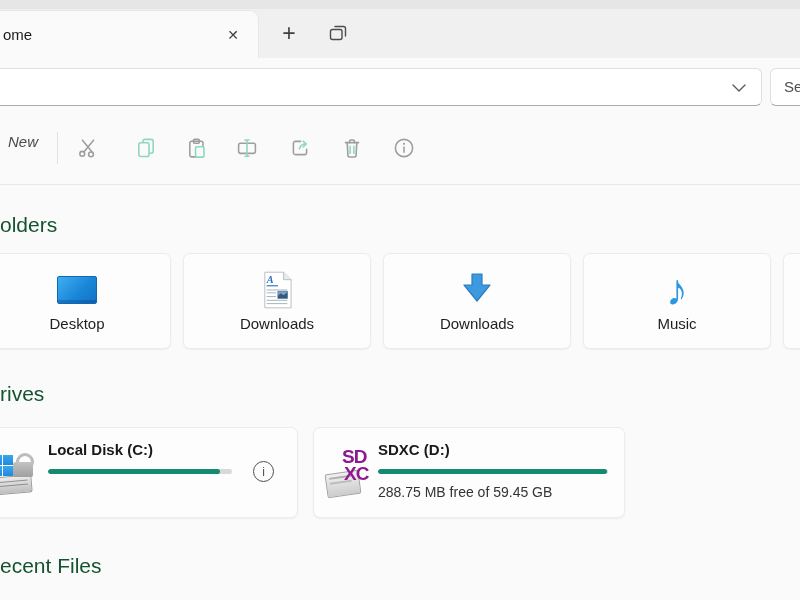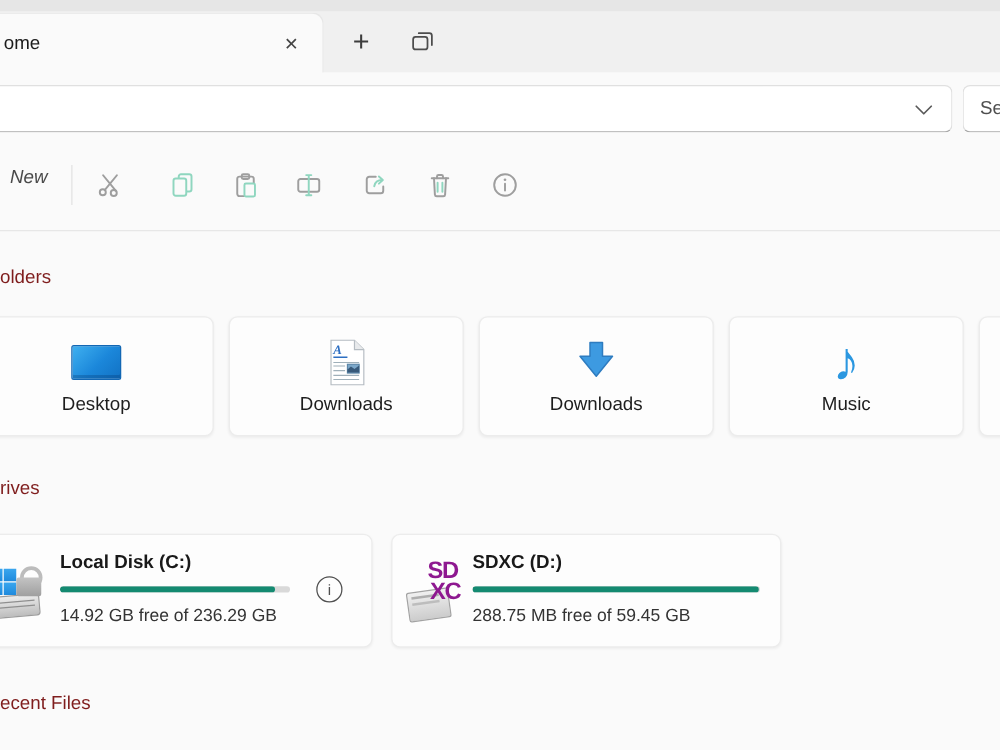--- a/index.html
+++ b/index.html
@@ -31,21 +31,21 @@
   .toolbar{position:absolute;left:0;top:112px;width:800px;height:72px;background:#fafafa;border-bottom:1px solid #e7e7e7;}
   .new-label{position:absolute;left:8px;top:21px;font-size:15px;color:#4a4a4a;font-style:italic;}
   .tb-divider{position:absolute;left:57px;top:20px;width:1px;height:32px;background:#e2e2e2;}
   .tb-btn{position:absolute;top:15px;width:42px;height:42px;display:flex;align-items:center;justify-content:center;border-radius:5px;}
   .tb-btn svg{width:24px;height:24px;}
   .tb-btn .g{stroke:var(--icon-gray);fill:none;stroke-width:1.3;stroke-linecap:round;stroke-linejoin:round;}
   .tb-btn .m{stroke:var(--mint);fill:none;stroke-width:1.3;stroke-linecap:round;stroke-linejoin:round;}
   .tb-btn .mf{fill:#fafafa;stroke:var(--mint);stroke-width:1.3;}
 
   
-  .section-h{position:absolute;font-size:15px;font-weight:500;color:#7f1d1d;}
+  .section-h{position:absolute;font-size:21px;font-weight:500;color:#14532d;}
   .card{position:absolute;background:#fdfdfd;border:1px solid #ececec;border-radius:7px;
     box-shadow:0 1px 2px rgba(0,0,0,0.05);}
   .folder-card{top:253px;width:186px;height:94px;display:flex;flex-direction:column;align-items:center;}
   .folder-icon{height:38px;margin-top:17px;display:flex;align-items:center;justify-content:center;}
   .folder-label{margin-top:6px;font-size:15px;color:#1e1e1e;}
 
   .desktop-shape{width:38px;height:26px;border-radius:2px;border:1px solid #1267b4;
     background:linear-gradient(135deg,#3fb0f0 0%,#1b87da 55%,#1272c4 100%);box-shadow:inset 0 -3px 0 rgba(0,40,90,0.25);}
   .music-glyph{font-size:44px;line-height:38px;color:var(--icon-blue);}
 
@@ -231,21 +231,20 @@
       <div class="lock-shackle"></div>
       <div class="lock-body"></div>
     </div>
     <div class="drive-title">Local Disk (C:)</div>
     <div class="meter">
       <div class="meter-fill" style="width: 93.7%;"></div>
     </div>
     <div class="drive-info">
       <span>i</span>
     </div>
-    <div class="drive-free">14.92 GB free of 236.29 GB</div>
   </div>
 
   <div class="card drive-card" style="left:313px;width:310px">
     <div class="sd-icon">
       <div class="sd-shape"></div>
       <span class="sd-top">SD</span>
       <span class="sd-bottom">XC</span>
     </div>
     <div class="drive-title">SDXC (D:)</div>
     <div class="meter" style="width:230px">

